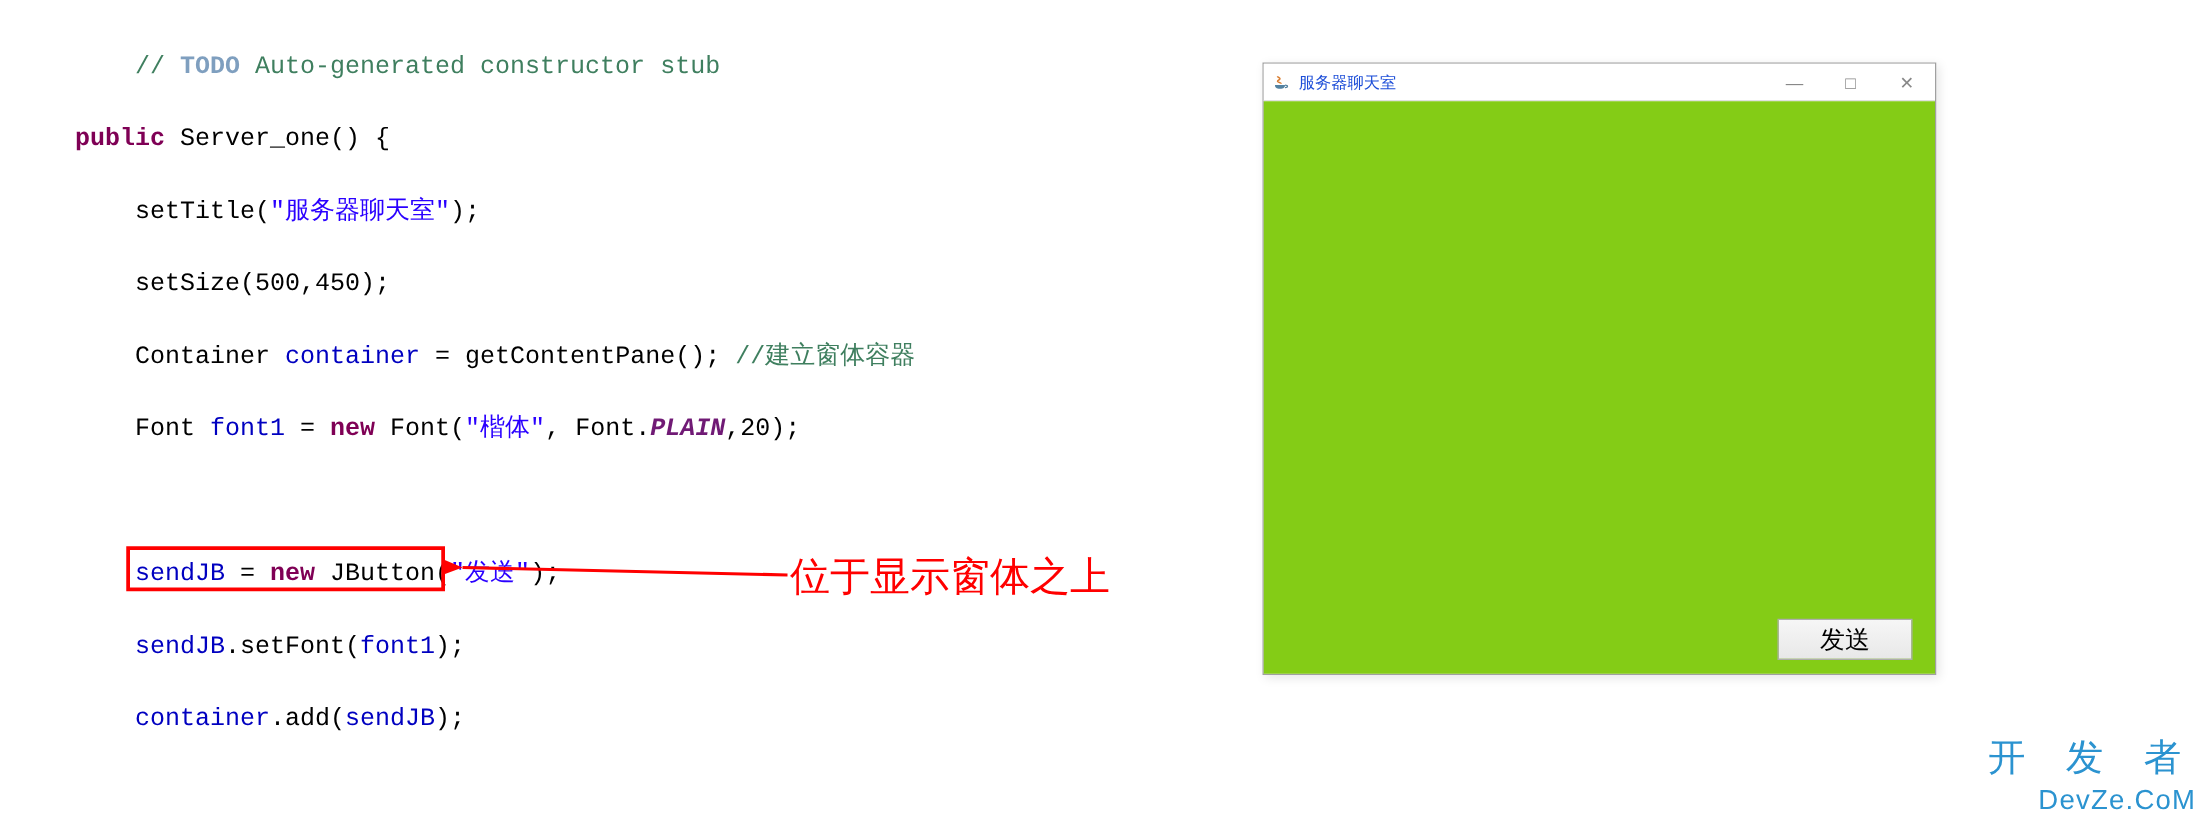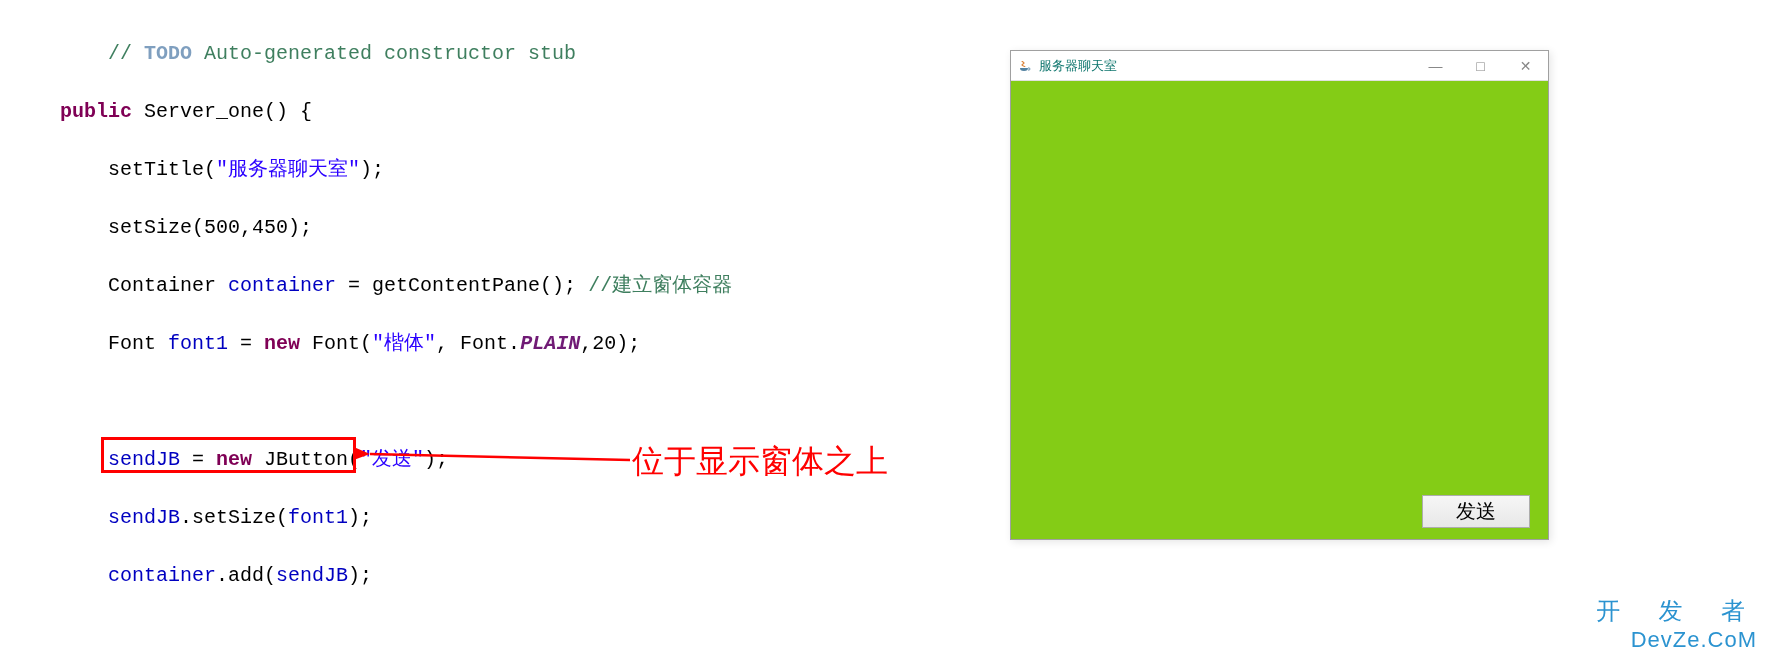--- a/index.html
+++ b/index.html
@@ -70,21 +70,21 @@
       border-bottom: 1px solid #e0e0e0;
       font-family: 'Microsoft YaHei', sans-serif;
       font-size: 13px;
     }
     .java-icon {
       width: 16px;
       height: 16px;
       margin: 0 6px;
     }
     .java-title {
-      color: #0f766e;
+      color: #1d4ed8;
       flex: 1;
     }
     .java-btn {
       width: 45px;
       height: 28px;
       text-align: center;
       line-height: 28px;
       color: #888;
       font-size: 14px;
       font-family: Arial, sans-serif;
@@ -111,42 +111,41 @@
     }
     .watermark {
       position: absolute;
       right: 12px;
       bottom: 10px;
       color: #2b93d0;
       font-family: 'Microsoft YaHei', sans-serif;
       text-align: right;
     }
     .watermark-top {
-      font-size: 24px;
+      font-size: 30px;
       letter-spacing: 12px;
-      font-family: Liberation Mono, monospace;
     }
     .watermark-bottom {
       font-size: 22px;
       letter-spacing: 1px;
     }
   </style>
 </head>
 <body>
 
 <div class="code-area">
 <span class="line">    <span class="comment">// </span><span class="todo">TODO</span><span class="comment"> Auto-generated constructor stub</span></span>
 <span class="line"><span class="kw-public">public</span><span> Server_one() {</span></span>
 <span class="line">    <span>setTitle(</span><span class="string">"服务器聊天室"</span><span>);</span></span>
 <span class="line">    <span>setSize(500,450);</span></span>
 <span class="line">    <span>Container </span><span class="field">container</span><span> = getContentPane(); </span><span class="comment">//建立窗体容器</span></span>
 <span class="line">    <span>Font </span><span class="field">font1</span><span> = </span><span class="kw-new">new</span><span> Font(</span><span class="string">"楷体"</span><span>, Font.</span><span class="static-field">PLAIN</span><span>,20);</span></span>
 <span class="line"> </span>
 <span class="line">    <span class="field">sendJB</span><span> = </span><span class="kw-new">new</span><span> JButton(</span><span class="string">"发送"</span><span>);</span></span>
-<span class="line">    <span class="field">sendJB</span><span>.setSize(</span><span class="field">font1</span><span>);</span></span>
+<span class="line">    <span class="field">sendJB</span><span>.setFont(</span><span class="field">font1</span><span>);</span></span>
 <span class="line">    <span class="field">container</span><span>.add(</span><span class="field">sendJB</span><span>);</span></span>
 
 
 
 
 
 
 
 
 

